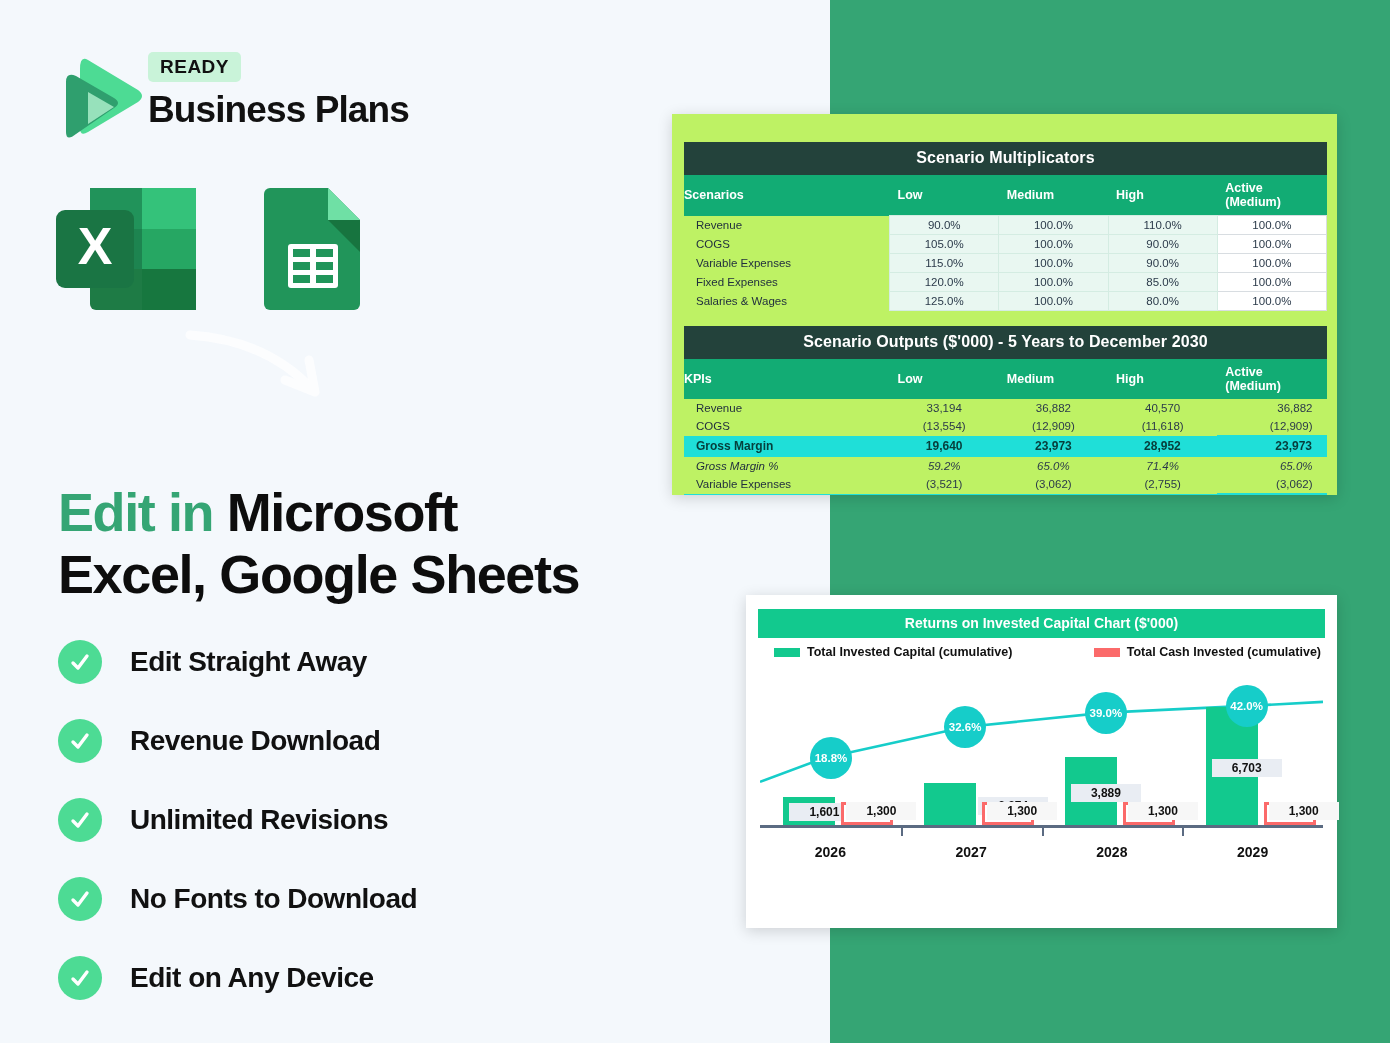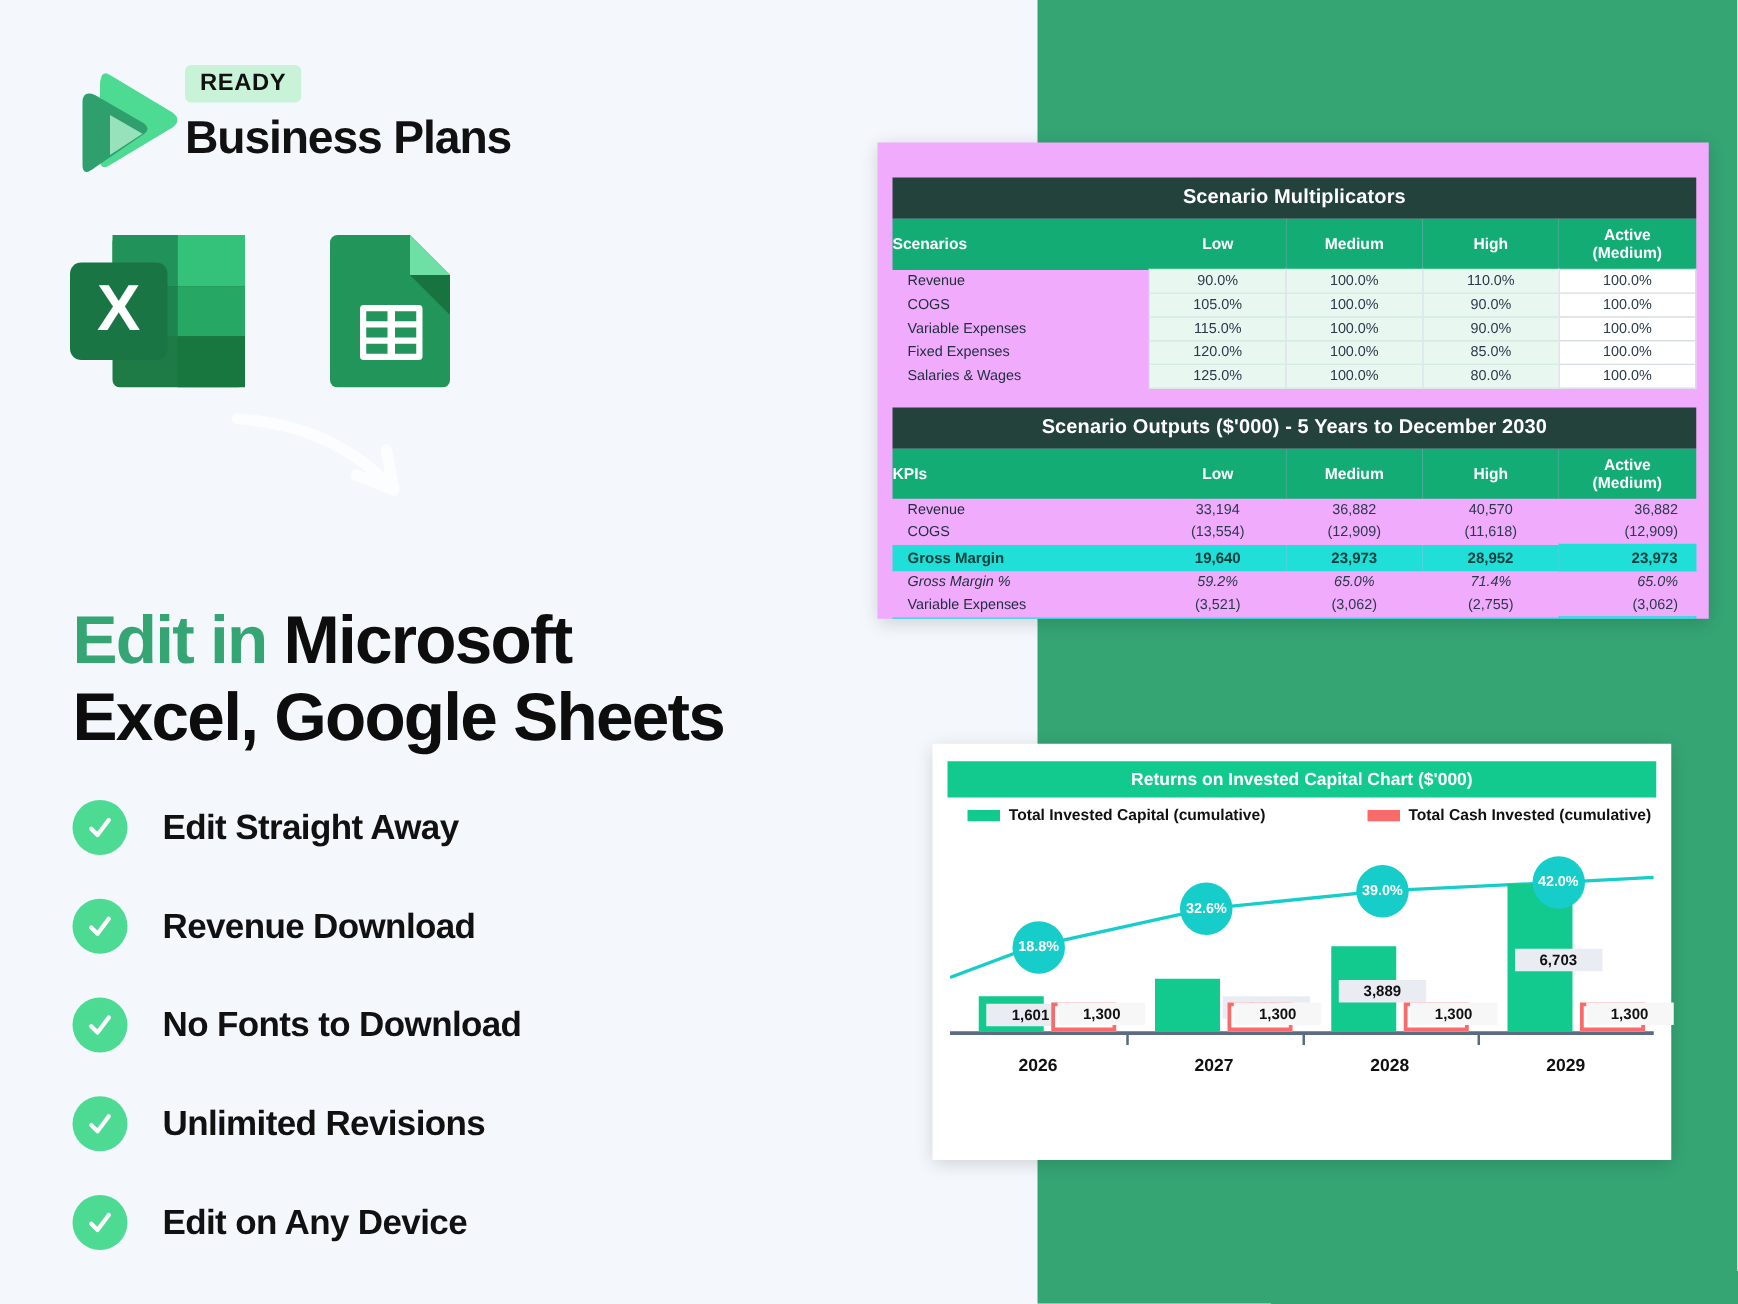--- a/index.html
+++ b/index.html
@@ -47,33 +47,32 @@
   .feature-row{display:flex;align-items:center;height:79px;}
   .check-badge{
     width:44px;height:44px;border-radius:50%;background:#4ddb94;
     flex:0 0 44px;display:flex;align-items:center;justify-content:center;
     margin-right:28px;
   }
   .feature-label{font-size:28px;font-weight:800;color:#111;letter-spacing:-.5px;}
   
   #sheet-card{
     position:absolute;left:672px;top:114px;width:665px;height:381px;
-    background:#f0abfc;box-shadow:0 3px 14px rgba(0,0,0,.16);
+    background:#bef264;box-shadow:0 3px 14px rgba(0,0,0,.16);
     overflow:hidden;
-    margin-left:30px;
   }
   .sheet-inner{padding:28px 10px 0 12px;}
   .band-title{
     background:#23423b;color:#fff;text-align:center;
     font-size:16px;font-weight:700;padding:7px 0 8px;letter-spacing:.1px;
   }
   table.sheet{width:100%;border-collapse:collapse;table-layout:fixed;}
   table.sheet th{
     background:#12ac74;color:#fff;font-size:12.5px;font-weight:700;
-    padding:6px 8px;text-align:center;
+    padding:6px 8px;text-align:left;
   }
   table.sheet th.first{text-align:left;padding-left:0;}
   table.sheet td{
     font-size:11.5px;color:#2b3a4a;padding:3px 8px;text-align:center;
     white-space:nowrap;
   }
   table.sheet td.lbl{text-align:left;padding-left:12px;color:#22303e;}
   table.sheet td.tint{background:#e9f7f1;border:1px solid #d4ece2;}
   table.sheet td.activecell{background:#fff;border:1px solid #d8dde1;}
   col.c1{width:32%} col.c2{width:17%} col.c3{width:17%} col.c4{width:17%} col.c5{width:17%}
@@ -197,29 +196,29 @@
         </svg>
     </span>
     <span class="feature-label">Revenue Download</span>
   </div>
   <div class="feature-row">
     <span class="check-badge">
       <svg width="24" height="24" viewBox="0 0 24 24">
           <path d="M5 13 L10 18 L19 6" stroke="#fff" stroke-width="3.4" fill="none" stroke-linecap="round" stroke-linejoin="round"></path>
         </svg>
     </span>
-    <span class="feature-label">No Fonts to Download</span>
+    <span class="feature-label">Unlimited Revisions</span>
   </div>
   <div class="feature-row">
     <span class="check-badge">
       <svg width="24" height="24" viewBox="0 0 24 24">
           <path d="M5 13 L10 18 L19 6" stroke="#fff" stroke-width="3.4" fill="none" stroke-linecap="round" stroke-linejoin="round"></path>
         </svg>
     </span>
-    <span class="feature-label">Unlimited Revisions</span>
+    <span class="feature-label">No Fonts to Download</span>
   </div>
   <div class="feature-row">
     <span class="check-badge">
       <svg width="24" height="24" viewBox="0 0 24 24">
           <path d="M5 13 L10 18 L19 6" stroke="#fff" stroke-width="3.4" fill="none" stroke-linecap="round" stroke-linejoin="round"></path>
         </svg>
     </span>
     <span class="feature-label">Edit on Any Device</span>
   </div>
 </div>

